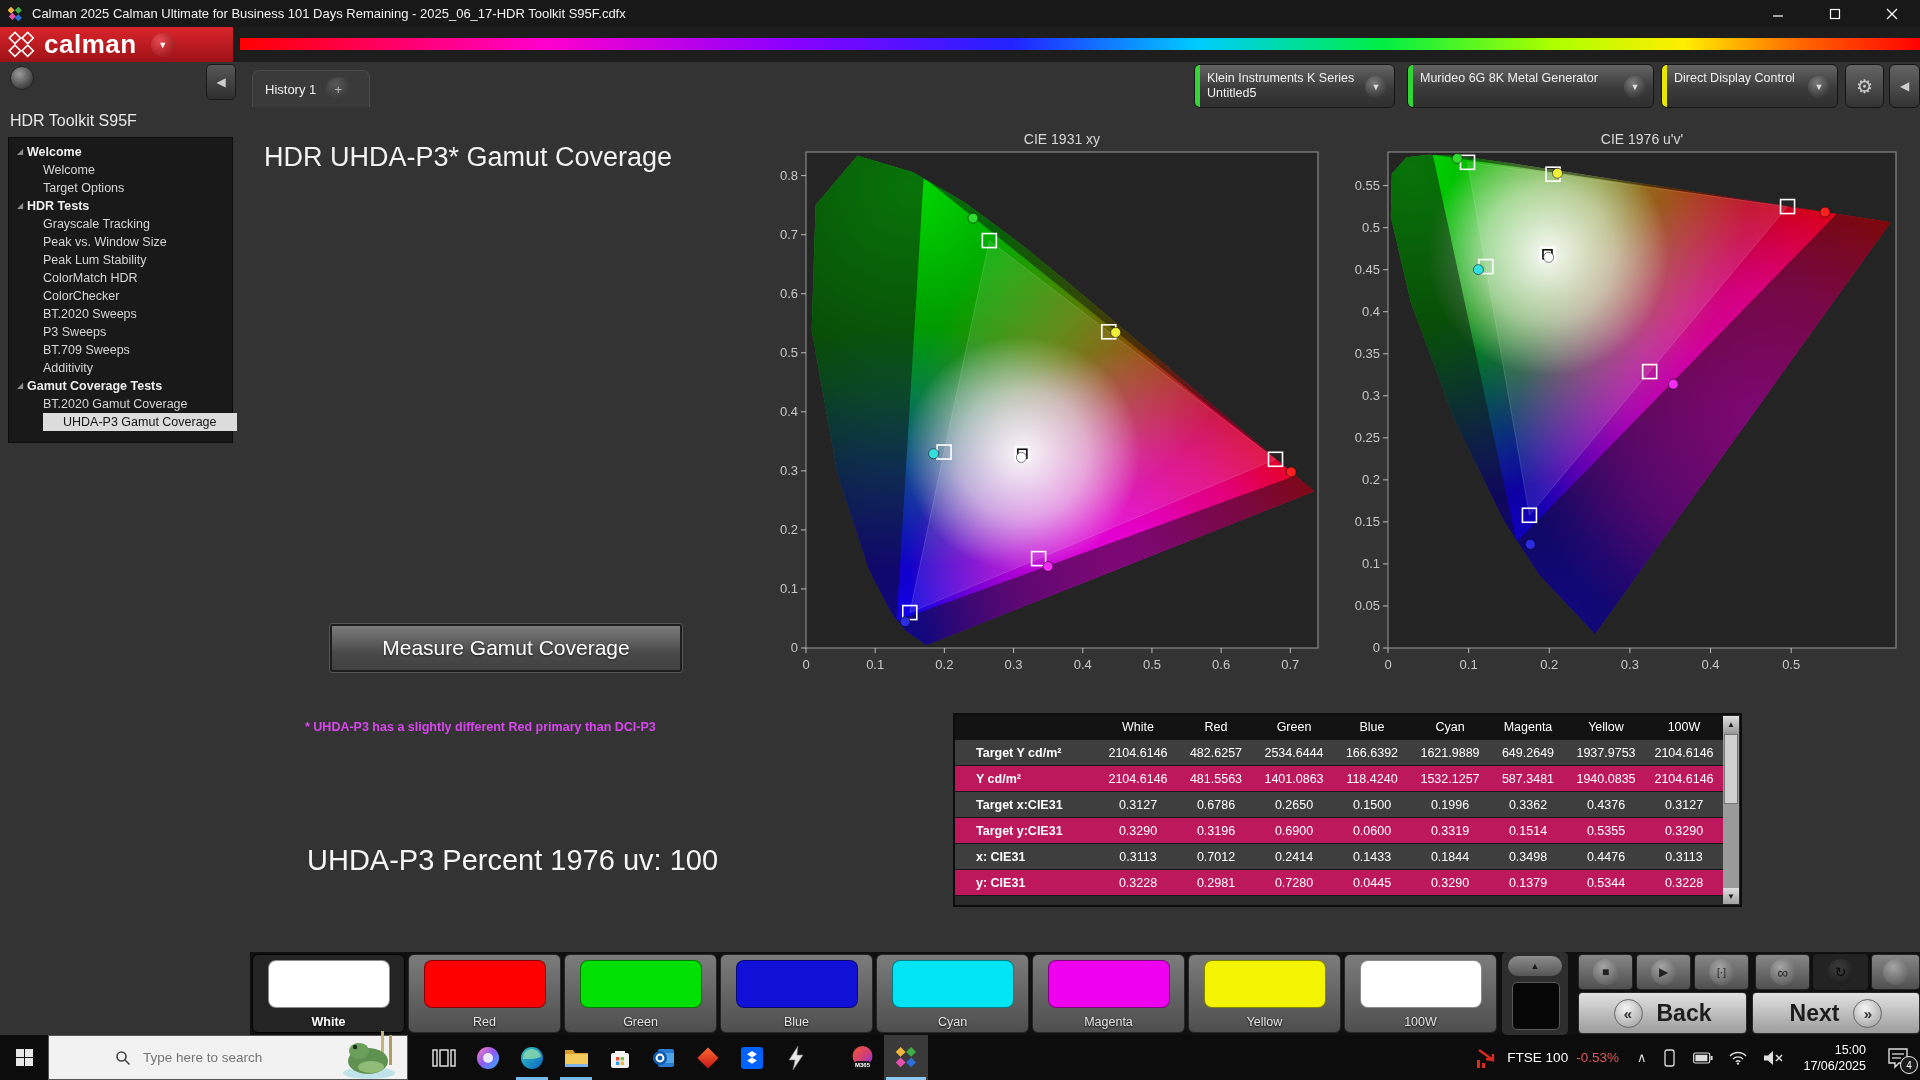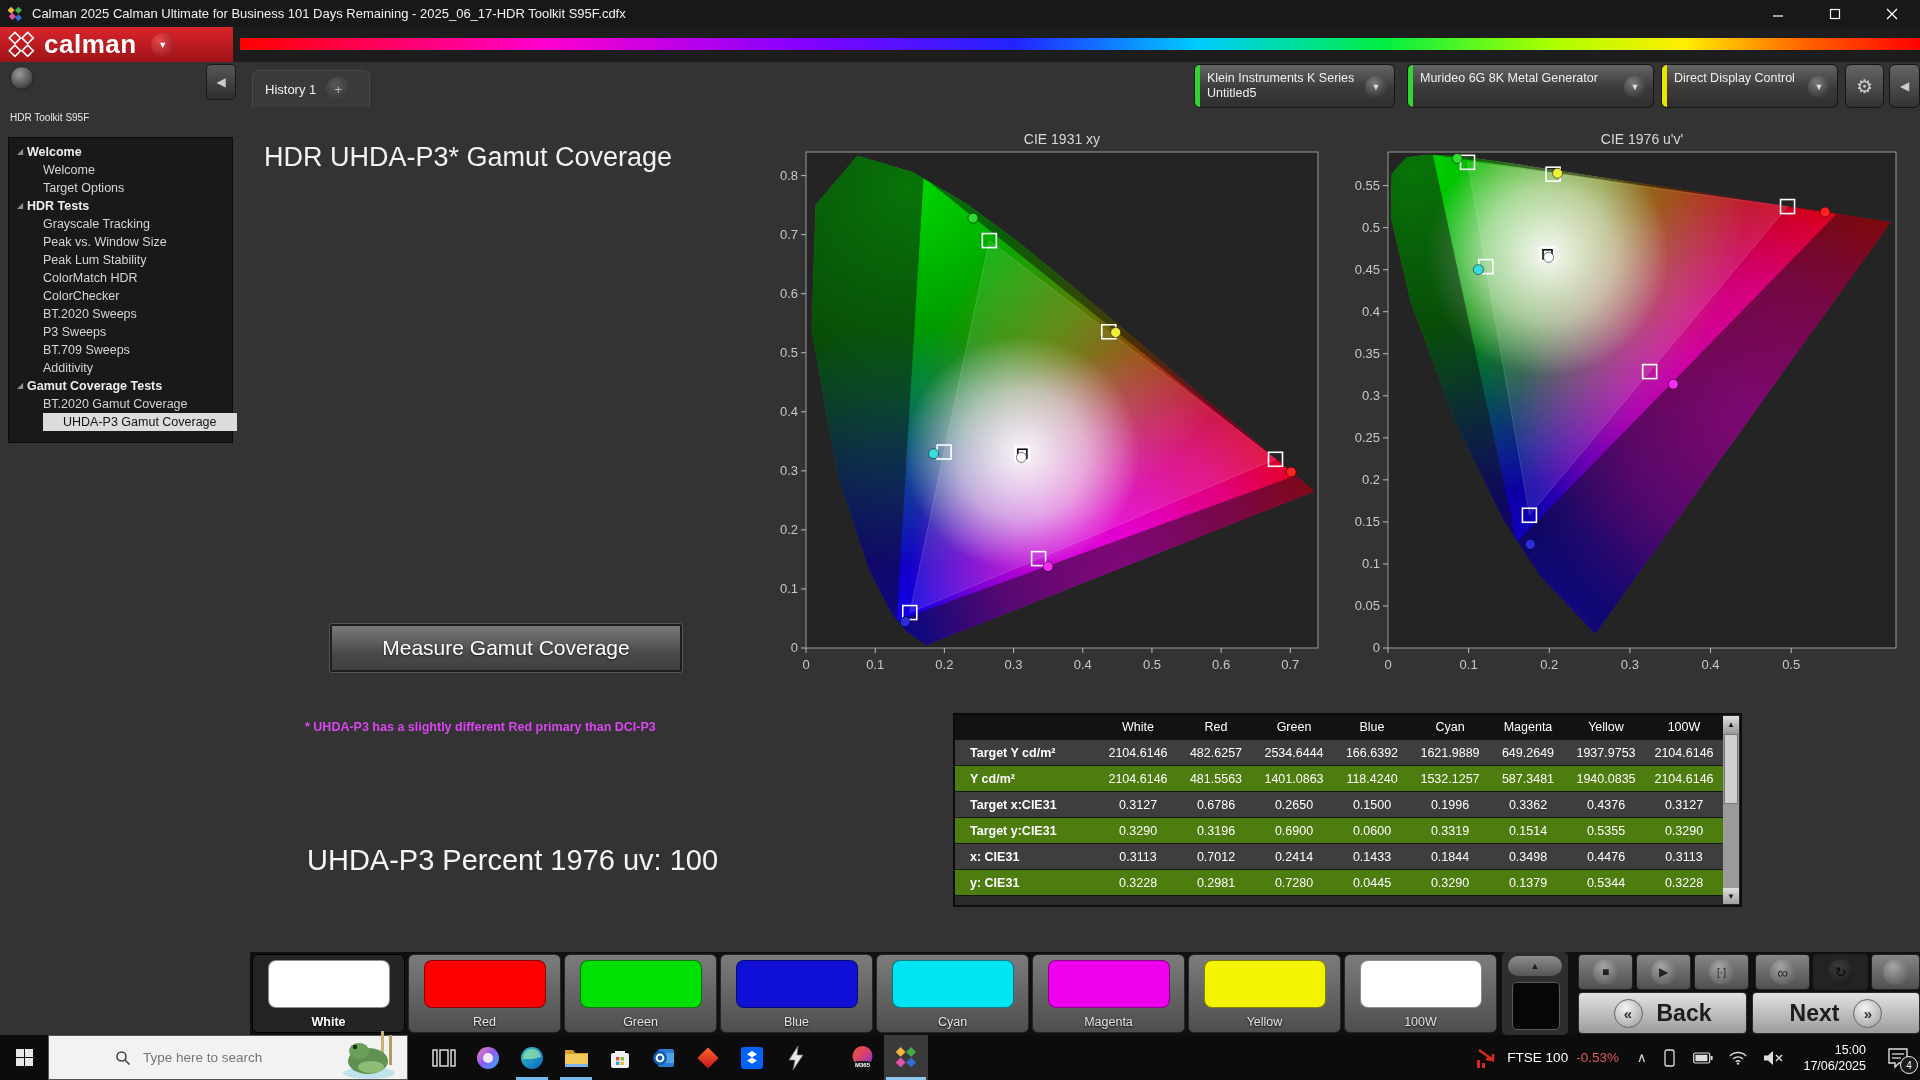--- a/index.html
+++ b/index.html
@@ -17,21 +17,21 @@
   .logodrop{width:24px;height:24px;border-radius:50%;background:radial-gradient(circle at 35% 30%,#e8484e,#8c0e13);
             margin-left:14px;display:flex;align-items:center;justify-content:center;color:#fff;font-size:9px;}
   .toprow{left:233px;top:27px;width:1687px;height:35px;background:#1d1d1d;}
   .rainbow{left:240px;top:38px;width:1680px;height:12px;
      background:linear-gradient(90deg,#ff0000 0%,#ff00cc 18%,#8800ff 33%,#2222ff 46%,#00ccff 57%,#00ee44 68%,#aaff00 78%,#ffee00 86%,#ff6600 93%,#ff0000 100%);}
   
   .ballbtn{width:22px;height:22px;border-radius:50%;background:radial-gradient(circle at 38% 32%,#9a9a9a,#3c3c3c 75%);
            border:1px solid #222;}
   .sidecollapse{width:28px;height:34px;border-radius:5px;background:linear-gradient(#565656,#2e2e2e);
                 border:1px solid #191919;display:flex;align-items:center;justify-content:center;color:#ccc;font-size:12px;}
-  .worktitle{font-size:10px;color:#e8e8e8;}
+  .worktitle{font-size:16px;color:#e8e8e8;}
   .treebox{left:8px;top:137px;width:225px;height:306px;background:#191919;border:1px solid #0c0c0c;padding-top:5px;box-sizing:border-box;}
   .tree-item{height:18px;line-height:18px;font-size:12.5px;color:#d6d6d6;white-space:nowrap;display:flex;align-items:center;}
   .tree-item .exp{width:10px;font-size:8px;color:#8d8d8d;margin-left:8px;}
   .tree-item.l0 .lbl{font-weight:bold;color:#eee;}
   .tree-item.l1{padding-left:34px;}
   .tree-item .lbl.sel{background:#dcdcdc;color:#141414;padding:0 20px;}
   
   .tab{left:252px;top:70px;width:116px;height:36px;background:#3a3a3a;border:1px solid #4a4a4a;border-bottom:none;
        border-radius:7px 7px 0 0;display:flex;align-items:center;}
   .tab .tlabel{font-size:13px;color:#f0f0f0;margin-left:12px;}
@@ -52,23 +52,23 @@
   .measurebtn{left:330px;top:624px;width:348px;height:44px;background:linear-gradient(#7b7b7b,#4a4a4a 60%,#404040);
               border:2px solid #1d1d1d;outline:1px solid #555;border-radius:2px;display:flex;align-items:center;justify-content:center;
               font-size:21px;color:#fff;text-shadow:0 1px 2px rgba(0,0,0,.6);}
   .footnote{font-size:12.5px;font-weight:bold;color:#d946ef;}
   .resultline{font-size:29px;color:#f5f5f5;}
   
   .dtable{left:953px;top:713px;width:789px;height:194px;background:#2a2a2a;border:2px solid #0c0c0c;box-sizing:border-box;}
   .trow{display:flex;width:768px;height:25px;align-items:center;border-bottom:1px solid #161616;}
   .trow.hdr{height:24px;background:#121212;}
   .trow.dark{background:#3e3e3e;}
-  .trow.light{background:#4d7c0f;}
+  .trow.light{background:#be185d;}
   .tcell{flex:0 0 78px;text-align:center;font-size:12.5px;color:#fff;}
-  .tlabel2{flex:0 0 144px;font-weight:bold;font-size:12.5px;color:#fff;padding-left:15px;box-sizing:border-box;text-align:left;}
+  .tlabel2{flex:0 0 144px;font-weight:bold;font-size:12.5px;color:#fff;padding-left:21px;box-sizing:border-box;text-align:left;}
   .vscroll{position:absolute;right:1px;top:1px;width:16px;height:188px;background:#9a9a9a;}
   .vbtn{position:absolute;left:0;width:16px;height:16px;background:linear-gradient(#e0e0e0,#9f9f9f);
         display:flex;align-items:center;justify-content:center;font-size:8px;color:#1a1a1a;}
   .vthumb{position:absolute;left:1px;top:18px;width:14px;height:70px;background:#cfcfcf;border:1px solid #777;box-sizing:border-box;}
   
   .patternbar{left:250px;top:952px;width:1670px;height:83px;background:#101010;}
   .swatchrow{position:absolute;left:2px;top:2px;display:flex;gap:3px;}
   .swatch{position:relative;width:153px;height:79px;border-radius:6px;background:linear-gradient(#7c7c7c,#4e4e4e);
           border:1px solid #262626;box-sizing:border-box;}
   .swatch.sel{background:#242424;border-color:#000;}

